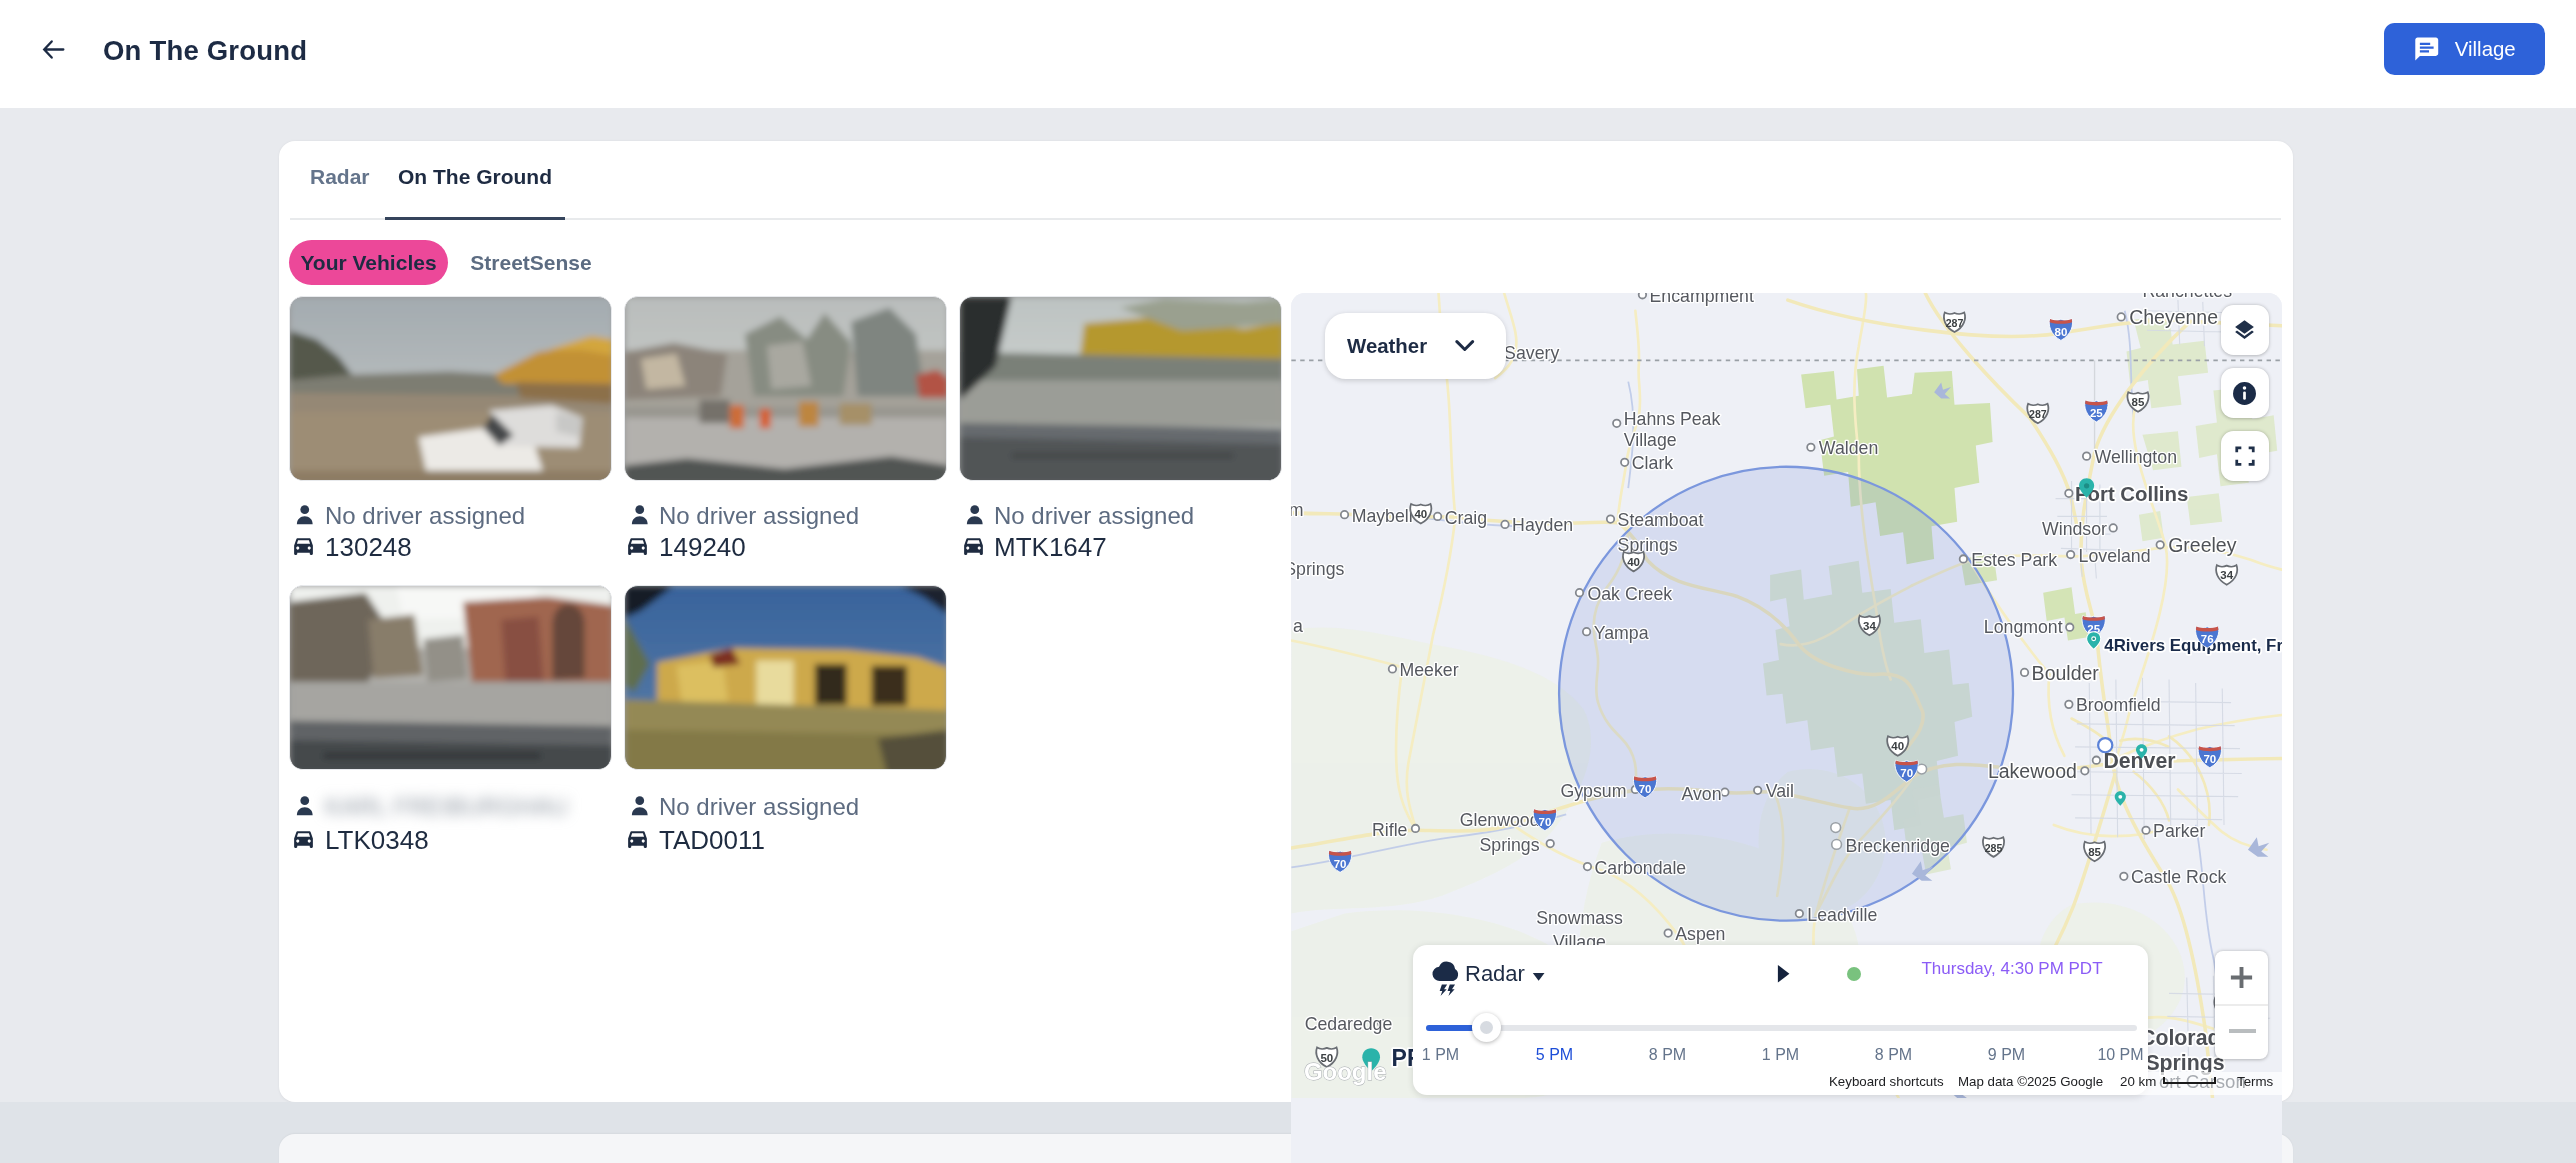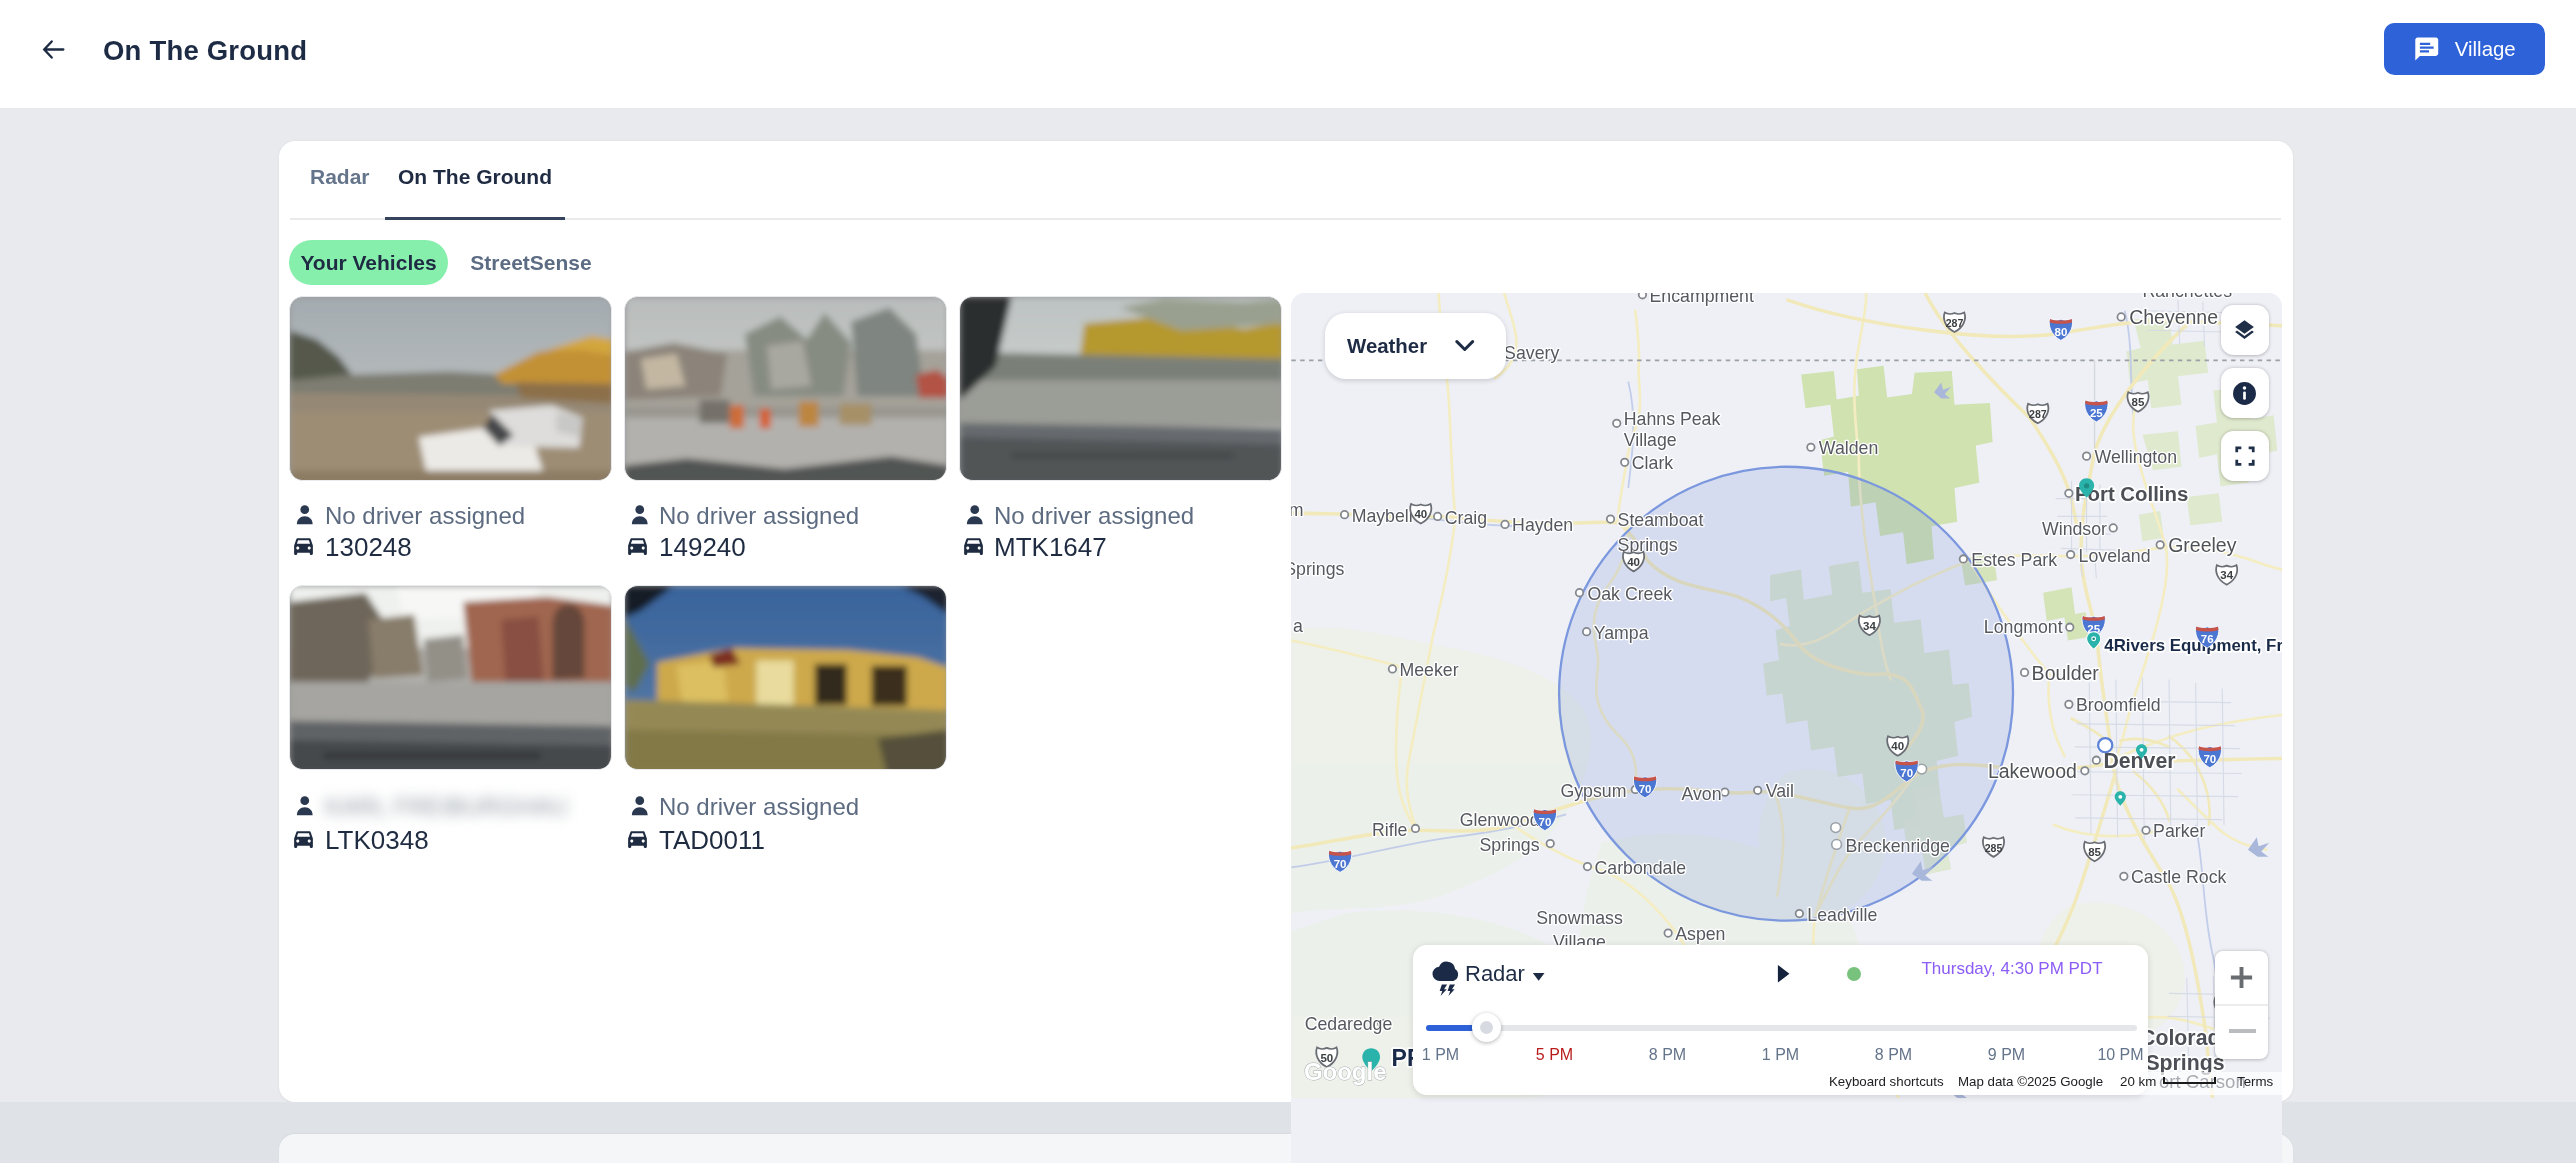--- a/index.html
+++ b/index.html
@@ -9,21 +9,21 @@
 .back { position:absolute; left:41px; top:37px; }
 .title { position:absolute; left:103px; top:35px; font-size:27.5px; font-weight:bold; color:#1d2b44; letter-spacing:0.2px; }
 .msgbtn { position:absolute; left:2384px; top:23px; width:161px; height:52px; background:#2e62d9; border-radius:10.6px; display:flex; align-items:center; justify-content:center; gap:14px; }
 .msgbtn span { color:#fff; font-size:20.4px; }
 .card { position:absolute; left:279px; top:141px; width:2014px; height:961px; background:#fff; border-radius:16px; box-shadow:0 0.9px 2.7px rgba(0,0,0,0.06); }
 .card2 { position:absolute; left:279px; top:1134px; width:2014px; height:35px; background:#f5f6f8; border-radius:16px 16px 0 0; box-shadow:0 -0.9px 1.8px rgba(0,0,0,0.04); }
 .tab-inactive { position:absolute; left:310px; top:165px; font-size:21px; font-weight:bold; color:#64748b; }
 .tab-active { position:absolute; left:385px; top:165px; width:180px; text-align:center; font-size:21px; font-weight:bold; color:#1e2b42; }
 .tabline { position:absolute; left:290px; top:218px; width:1991px; height:1.8px; background:#e8eaec; }
 .tabline-active { position:absolute; left:385px; top:217px; width:180px; height:2.7px; background:#35445c; }
-.pill { position:absolute; left:289px; top:240px; width:159px; height:45px; background:#86efac; border-radius:23px; display:flex; align-items:center; justify-content:center; font-size:21px; font-weight:bold; color:#1e2b42; }
+.pill { position:absolute; left:289px; top:240px; width:159px; height:45px; background:#ec4899; border-radius:23px; display:flex; align-items:center; justify-content:center; font-size:21px; font-weight:bold; color:#1e2b42; }
 .pill2 { position:absolute; left:460px; top:240px; width:142px; height:45px; display:flex; align-items:center; justify-content:center; font-size:21px; font-weight:bold; color:#5c6c82; }
 .thumb { position:absolute; width:323px; height:185px; border:1.8px solid #e8eaed; border-radius:14px; overflow:hidden; background:#999; }
 .cap { position:absolute; font-size:24px; color:#5d6b80; }
 .vid { position:absolute; font-size:26px; color:#1e2b40; }
 .icap { position:absolute; }
 .mapwrap { position:absolute; left:1291px; top:293px; width:991px; height:913px; border-radius:14px; overflow:hidden; background:#eef0f6; }
 </style>
 </head>
 <body>
 <div class="header">
@@ -580,21 +580,21 @@
 <svg style="position:absolute;left:486px;top:671px" width="13.3" height="19.5" viewBox="0 0 15 22">
       <path d="M1,1 L14,11 L1,21 Z" fill="#14223c"></path>
     </svg>
 <div style="position:absolute;left:556px;top:674px;width:14px;height:14px;border-radius:50%;background:#79c27e"></div>
 <div style="position:absolute;left:588px;top:666px;width:266px;text-align:center;font-size:17px;color:#8b5cf6">Thursday, 4:30 PM PDT</div>
 <div style="position:absolute;left:135px;top:732px;width:711px;height:6.2px;border-radius:3.5px;background:#e4e6ea"></div>
 <div style="position:absolute;left:135px;top:732px;width:61px;height:6.2px;border-radius:3.5px;background:#2e62d9"></div>
 <div style="position:absolute;left:181px;top:720px;width:29px;height:29px;border-radius:50%;background:#fff;box-shadow:0 0.9px 4.4px rgba(0,0,0,0.3)"></div>
 <div style="position:absolute;left:189px;top:728px;width:13.3px;height:13.3px;border-radius:50%;background:#d7dbe1"></div>
 <div style="position:absolute;left:114px;top:753px;width:71px;text-align:center;font-size:16px;color:#64748b">1 PM</div>
-<div style="position:absolute;left:228px;top:753px;width:71px;text-align:center;font-size:16px;color:#b91c1c">5 PM</div>
+<div style="position:absolute;left:228px;top:753px;width:71px;text-align:center;font-size:16px;color:#1d4ed8">5 PM</div>
 <div style="position:absolute;left:341px;top:753px;width:71px;text-align:center;font-size:16px;color:#64748b">8 PM</div>
 <div style="position:absolute;left:454px;top:753px;width:71px;text-align:center;font-size:16px;color:#64748b">1 PM</div>
 <div style="position:absolute;left:567px;top:753px;width:71px;text-align:center;font-size:16px;color:#64748b">8 PM</div>
 <div style="position:absolute;left:680px;top:753px;width:71px;text-align:center;font-size:16px;color:#64748b">9 PM</div>
 <div style="position:absolute;left:794px;top:753px;width:71px;text-align:center;font-size:16px;color:#64748b">10 PM</div>
 
 <div style="position:absolute;left:519px;top:779px;width:472px;height:23px;background:rgba(255,255,255,0.72)"></div>
 <div style="position:absolute;left:868px;top:778px;font-size:18.6px;color:#a7abb1;text-shadow:0 0 2.7px #fff,0 0 2.7px #fff">ort Carson</div>
 <div style="position:absolute;left:538px;top:781px;font-size:13.3px;color:#202124">Keyboard shortcuts</div>
 <div style="position:absolute;left:667px;top:781px;font-size:13.3px;color:#202124">Map data ©2025 Google</div>

